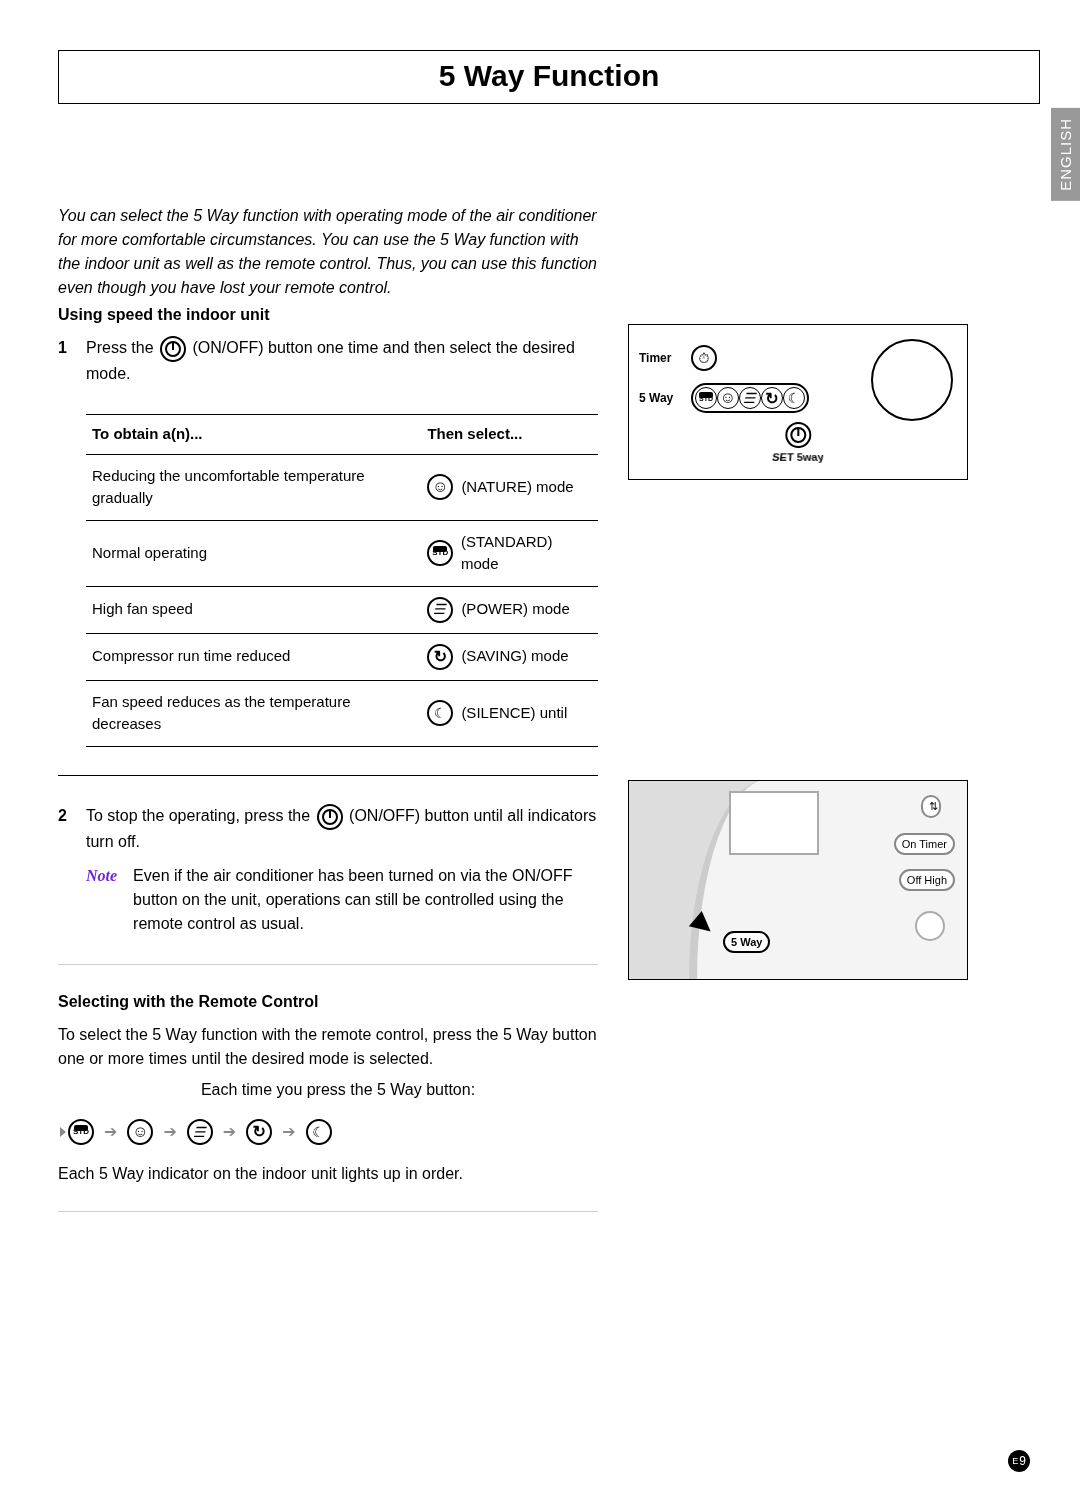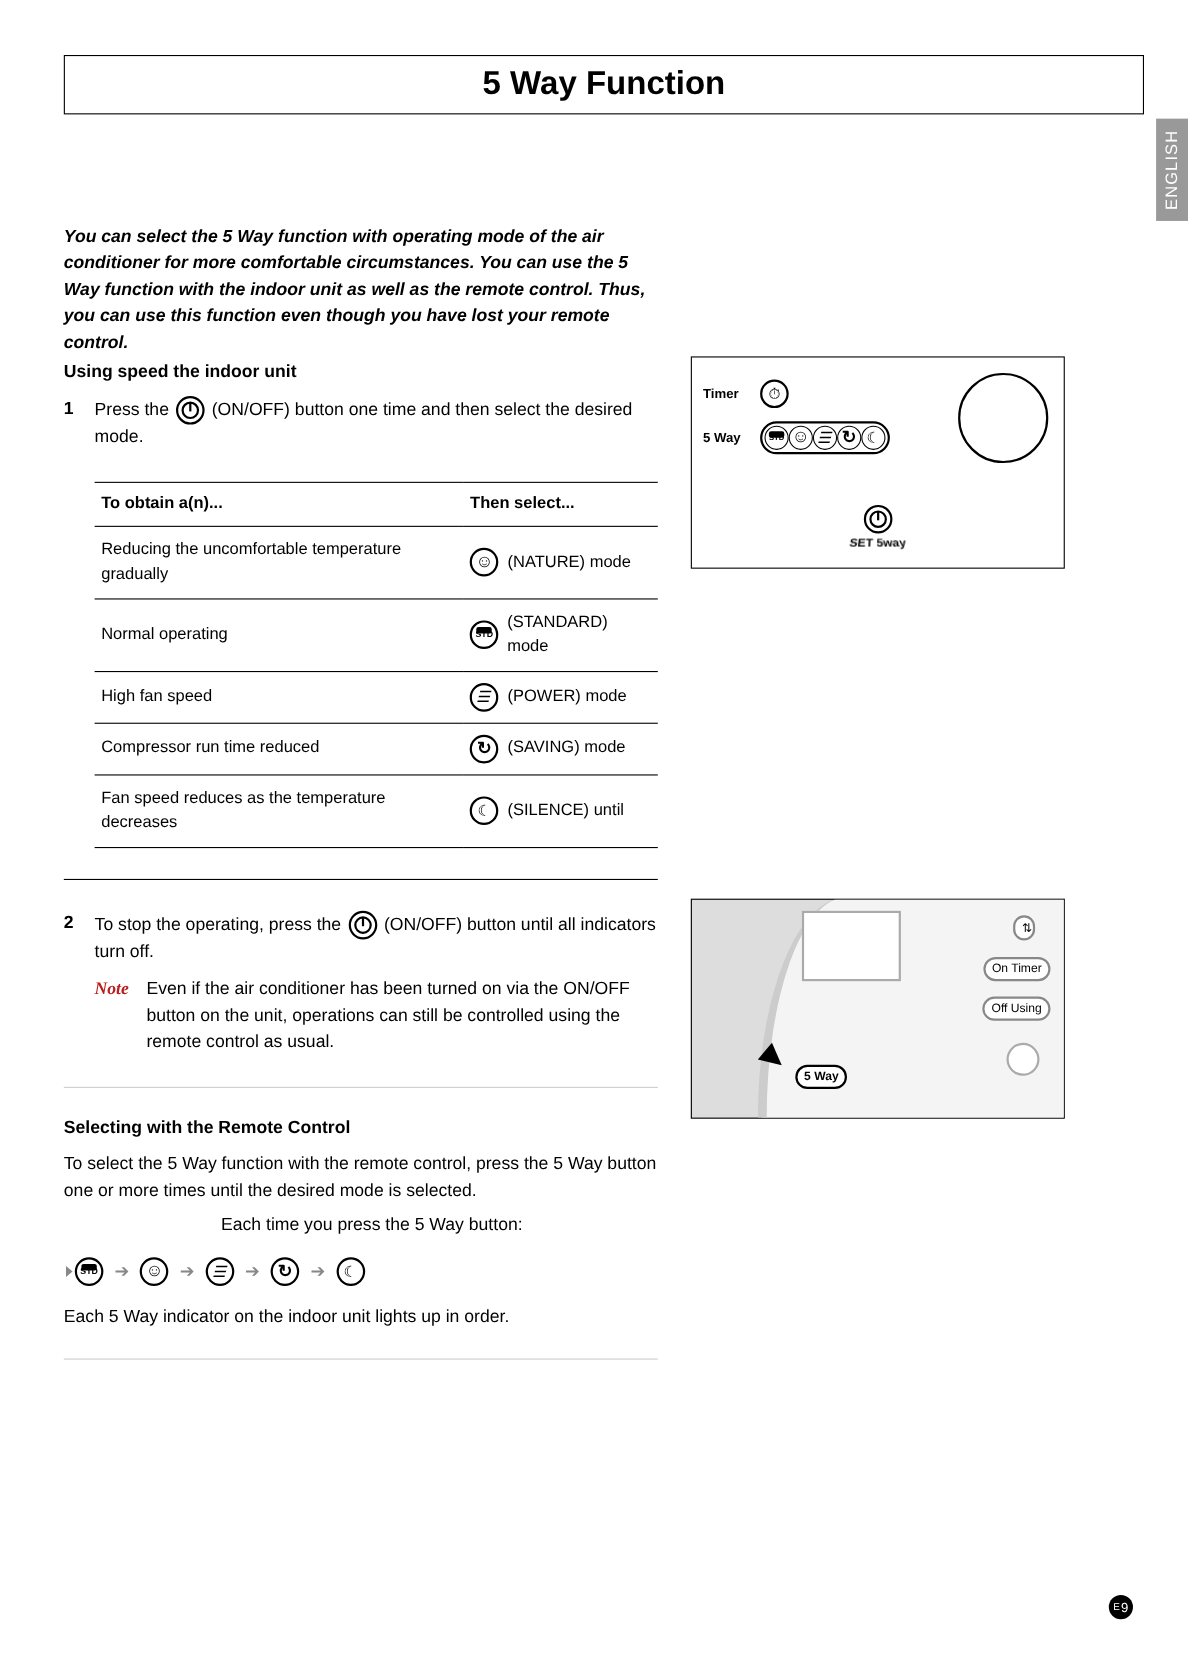--- a/index.html
+++ b/index.html
@@ -38,21 +38,21 @@
   }
   .content {
     display: flex;
     gap: 30px;
   }
   .left-col { width: 540px; }
   .right-col { flex: 1; display: flex; flex-direction: column; gap: 300px; padding-top: 120px; }
 
   .intro {
     font-style: italic;
-    font-weight: bold;
+    font-weight: normal;
     font-size: 16px;
     line-height: 1.5;
   }
   .section-head {
     font-weight: bold;
     font-size: 16px;
     margin: 6px 0 12px;
   }
   .step {
     display: flex;
@@ -81,21 +81,21 @@
     padding: 10px 6px;
     border-bottom: 1px solid #000;
     vertical-align: middle;
   }
   .mode-cell { display: flex; align-items: center; gap: 8px; }
 
   .hr { border: none; border-top: 1px solid #000; margin: 28px 0; }
   .hr-light { border: none; border-top: 1px solid #ccc; margin: 28px 0; }
 
   .note-row { display: flex; gap: 16px; margin-top: 10px; }
-  .note-label { font-style: italic; font-family: Georgia, serif; font-weight: bold; color: #b91c1c; width: 50px; }
+  .note-label { font-style: italic; font-family: Georgia, serif; font-weight: bold; color: #6d28d9; width: 50px; }
 
   
   .icon-circle {
     display: inline-flex;
     align-items: center;
     justify-content: center;
     width: 26px; height: 26px;
     border: 2px solid #000;
     border-radius: 50%;
     font-size: 13px;
@@ -129,21 +129,21 @@
     left: 2px; top: 14px;
     border-left: 6px solid #888;
     border-top: 5px solid transparent;
     border-bottom: 5px solid transparent;
   }
 
   
   .unit-panel {
     border: 1px solid #000;
     width: 340px;
-    height: 193px;
+    height: 156px;
     padding: 20px 10px;
     font-size: 12px;
     position: relative;
   }
   .panel-row { display: flex; align-items: center; gap: 10px; margin-bottom: 12px; }
   .panel-label { font-weight: bold; width: 42px; }
   .pill-cluster {
     border: 2px solid #000;
     border-radius: 20px;
     display: flex;
@@ -377,21 +377,21 @@
         <span class="icon-circle icon-power"></span>
         <span class="curve">SET 5way</span>
       </div>
     </div>
 
     <div class="remote-panel">
       <div class="remote-body"></div>
       <div class="remote-screen"></div>
       <div class="rbtn" style="right:26px;top:14px;width:20px;">⇅</div>
       <div class="rbtn" style="right:12px;top:52px;">On Timer</div>
-      <div class="rbtn" style="right:12px;top:88px;">Off Using</div>
+      <div class="rbtn" style="right:12px;top:88px;">Off High</div>
       <div class="round-btn" style="right:22px;top:130px;"></div>
       <div class="rbtn hl" style="left:94px;top:150px;">5 Way</div>
       <div class="pointer"></div>
     </div>
 
   </div>
 </div>
 
 <div class="page-num">
   <span class="e">E</span>

